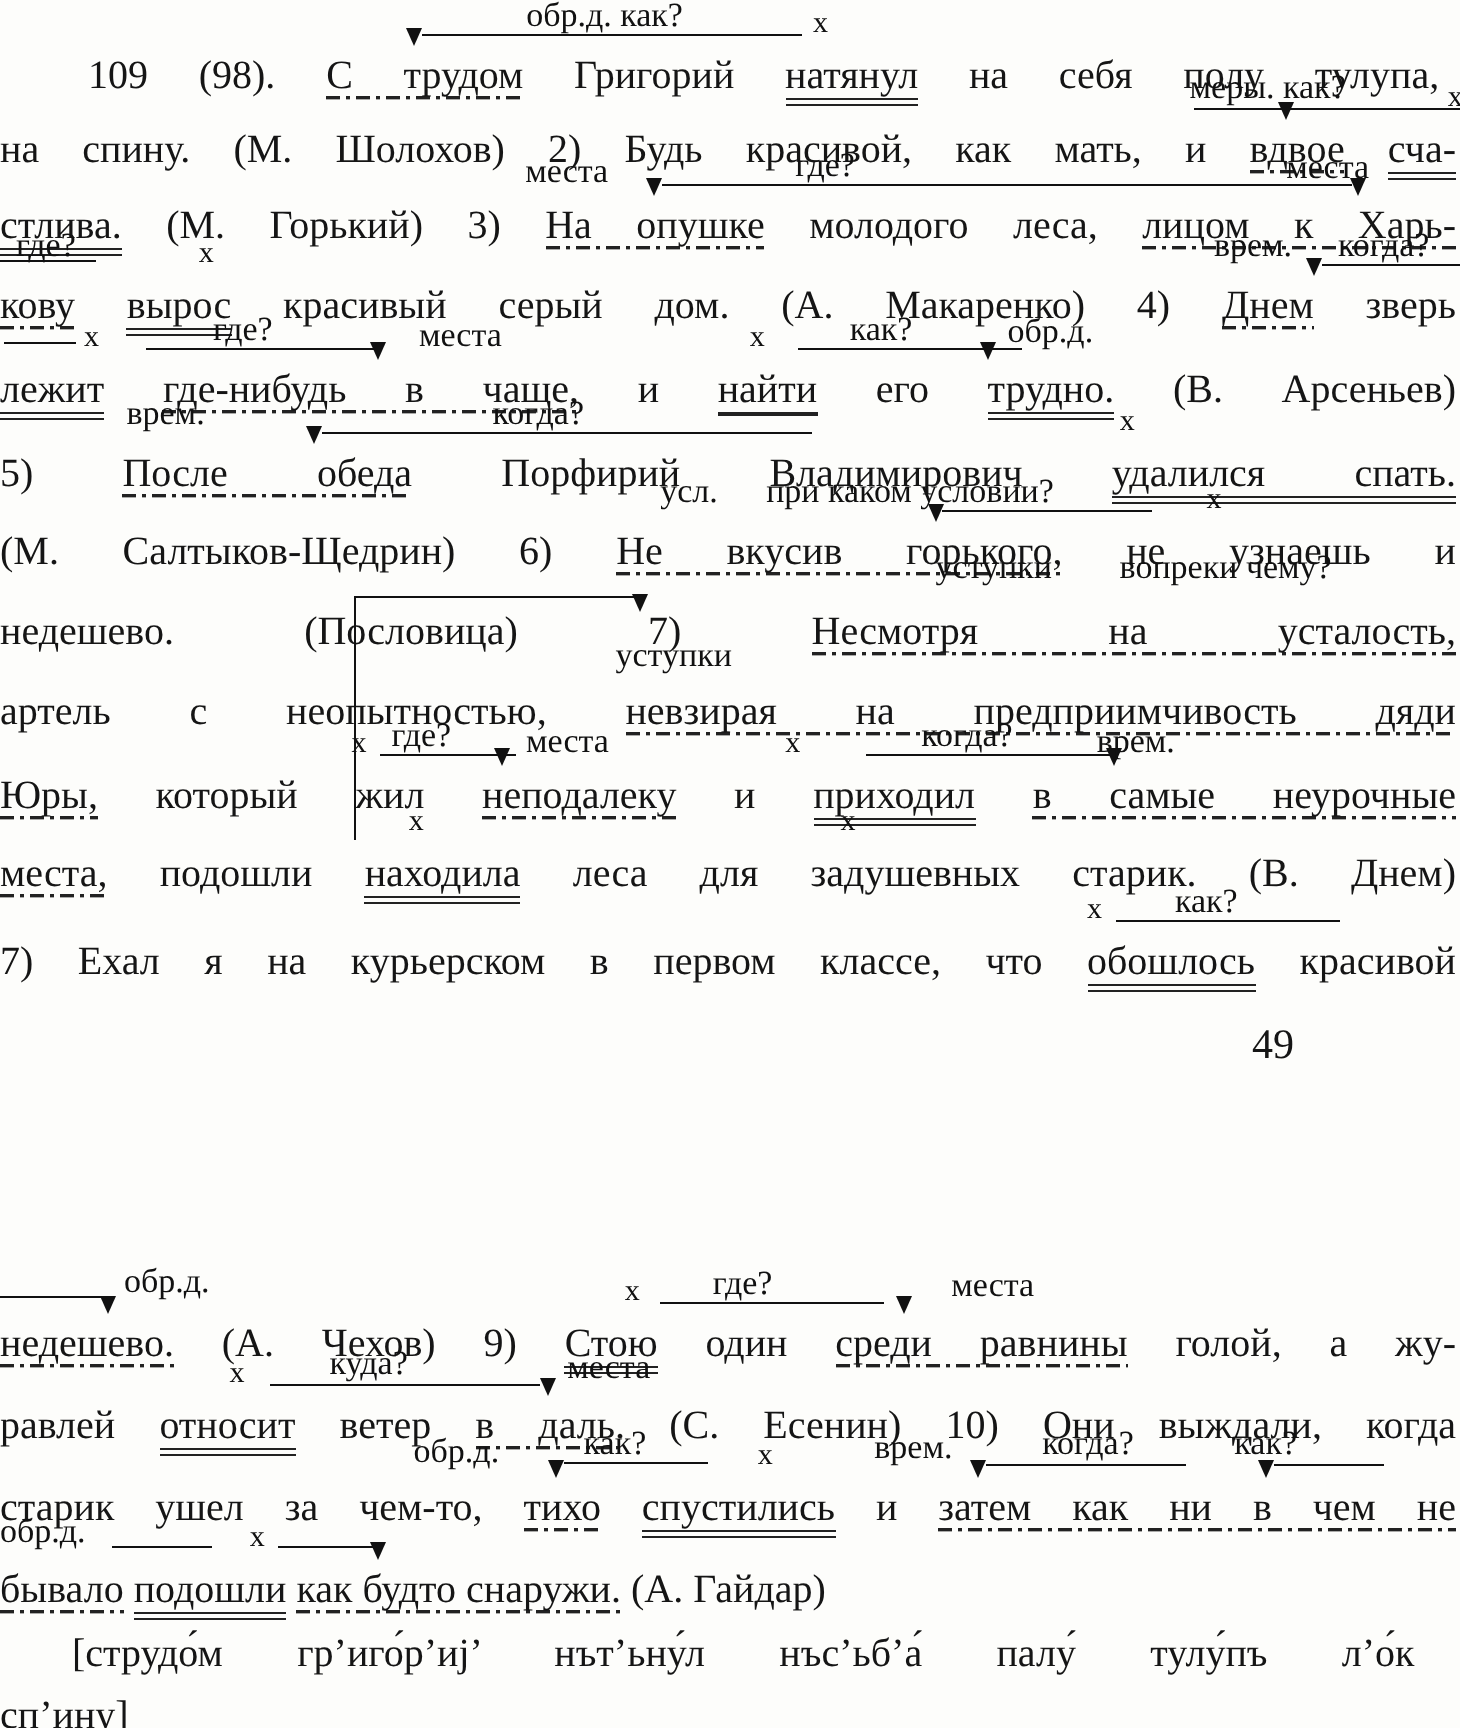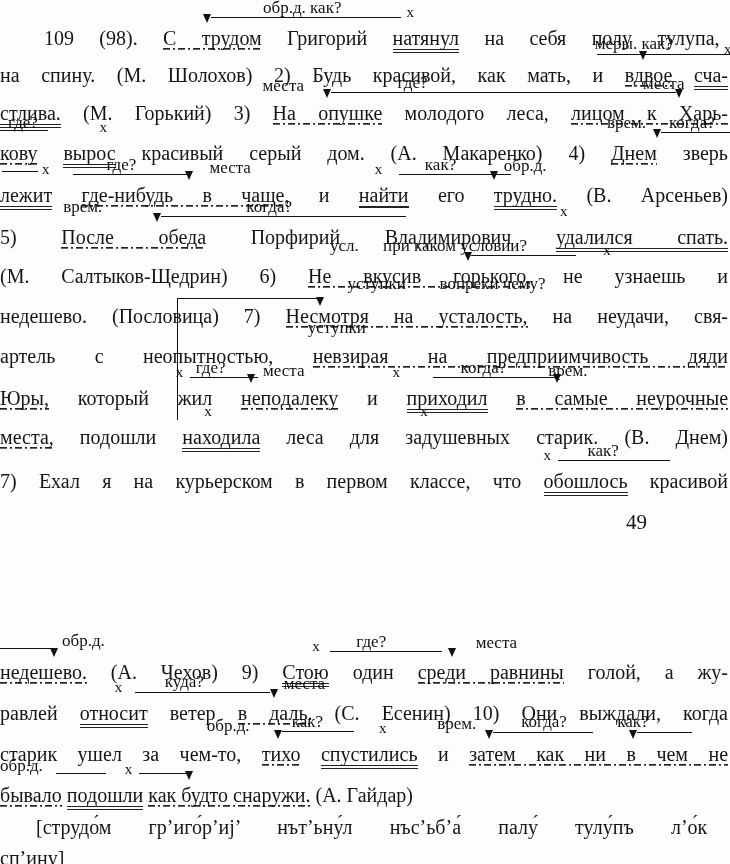--- a/index.html
+++ b/index.html
@@ -35,21 +35,21 @@
 
 <div class="page">
   <span class="pagenum">49</span>
 <div class="line just" style="top: 25px; padding-left: 44px;"><span class="seg b">109 (98). </span><span class="seg dd">С трудом<i class="ah" style="left: 40px; top: -13px;"></i><i class="ln" style="left: 48px; top: -10px; width: 190px;"></i><i class="lb" style="left: 100px; top: -28px;">обр.д. как?</i></span><span class="seg"> Григорий </span><span class="seg u2">натянул<i class="xm" style="left: 14px; top: -22px;">х</i></span><span class="seg"> на себя полу тулупа, лег</span></div>
     <div class="line just" style="top: 62px;"><span class="seg">на спину. </span><span class="seg i">(М. Шолохов)</span><span class="seg"> 2) Будь красивой, как мать, и </span><span class="seg dd">вдвое<i class="lb" style="left: -30px; top: -29px;">меры. как?</i><i class="ah" style="left: 14px; top: -13px;"></i><i class="ln" style="left: -28px; top: -10px; width: 150px;"></i></span><span class="seg"> </span><span class="seg u2">сча-<i class="xm" style="left: 30px; top: -22px;">х</i></span></div>
     <div class="line just" style="top: 100px;"><span class="seg u2">стлива.</span><span class="seg"> </span><span class="seg i">(М. Горький)</span><span class="seg"> 3) </span><span class="seg dd">На опушке<i class="lb" style="left: -10px; top: -25px;">места</i><i class="ah" style="left: 50px; top: -13px;"></i><i class="ln" style="left: 58px; top: -10px; width: 235px;"></i><i class="lb" style="left: 125px; top: -28px;">где?</i></span><span class="seg"> молодого леса, </span><span class="seg dd">лицом к Харь-<i class="ln" style="left: -35px; top: -10px; width: 140px;"></i><i class="lb" style="left: 72px; top: -27px;">места</i><i class="ah" style="left: 104px; top: -13px;"></i></span></div>
     <div class="line just" style="top: 140px;"><span class="seg dd">кову<i class="ln" style="left: 0px; top: -12px; width: 48px;"></i><i class="lb" style="left: 8px; top: -28px;">где?</i></span><span class="seg"> </span><span class="seg u2">вырос<i class="xm" style="left: 36px; top: -22px;">х</i></span><span class="seg"> красивый серый дом. </span><span class="seg i">(А. Макаренко)</span><span class="seg"> 4) </span><span class="seg dd">Днем<i class="lb" style="left: -4px; top: -28px;">врем.</i><i class="ah" style="left: 42px; top: -13px;"></i><i class="lb" style="left: 58px; top: -28px;">когда?</i><i class="ln" style="left: 50px; top: -10px; width: 90px;"></i></span><span class="seg"> зверь</span></div>
     <div class="line just" style="top: 182px;"><span class="seg u2">лежит<i class="ln" style="left: 2px; top: -13px; width: 36px;"></i><i class="xm" style="left: 42px; top: -22px;">х</i></span><span class="seg"> </span><span class="seg dd">где-нибудь в чаще,<i class="ln" style="left: -8px; top: -10px; width: 118px;"></i><i class="lb" style="left: 25px; top: -28px;">где?</i><i class="ah" style="left: 104px; top: -13px;"></i><i class="lb" style="left: 128px; top: -25px;">места</i></span><span class="seg"> и </span><span class="seg u1">найти<i class="xm" style="left: 16px; top: -22px;">х</i><i class="ln" style="left: 40px; top: -10px; width: 112px;"></i><i class="lb" style="left: 66px; top: -28px;">как?</i></span><span class="seg"> его </span><span class="seg u2">трудно.<i class="ah" style="left: -4px; top: -13px;"></i><i class="lb" style="left: 10px; top: -27px;">обр.д.</i></span><span class="seg"> </span><span class="seg i">(В. Арсеньев)</span></div>
     <div class="line just" style="top: 224px;"><span class="seg">5) </span><span class="seg dd">После обеда<i class="lb" style="left: 2px; top: -28px;">врем.</i><i class="ah" style="left: 92px; top: -13px;"></i><i class="ln" style="left: 100px; top: -10px; width: 245px;"></i><i class="lb" style="left: 185px; top: -28px;">когда?</i></span><span class="seg"> Порфирий Владимирович </span><span class="seg u2">удалился спать.<i class="xm" style="left: 4px; top: -22px;">х</i></span></div>
     <div class="line just" style="top: 263px;"><span class="seg i">(М. Салтыков-Щедрин)</span><span class="seg"> 6) </span><span class="seg dd">Не вкусив горького,<i class="lb" style="left: 22px; top: -28px;">усл.</i><i class="lb" style="left: 75px; top: -28px;">при каком условии?</i><i class="ah" style="left: 156px; top: -13px;"></i><i class="ln" style="left: 163px; top: -10px; width: 105px;"></i></span><span class="seg"> не узнаешь и<i class="xm" style="left: 72px; top: -22px;">х</i></span></div>
-    <div class="line just" style="top: 303px;"><span class="seg">недешево. </span><span class="seg i">(Пословица)</span><span class="seg"> 7) </span><span class="seg dd">Несмотря на усталость,<i class="lb" style="left: 62px; top: -30px;">уступки</i><i class="lb" style="left: 154px; top: -30px;">вопреки чему?</i></span><span class="seg"> на неудачи, свя-</span></div>
+    <div class="line just" style="top: 303px;"><span class="seg">недешево. </span><span class="seg i">(Пословица)</span><span class="seg"> 7) </span><span class="seg dd">Несмотря на усталость,<i class="lb" style="left: 62px; top: -30px;">уступки</i><i class="lb" style="left: 154px; top: -30px;">вопреки чему?</i></span></div>
     <div class="line just" style="top: 343px;"><span class="seg">артель с неопытностью, </span><span class="seg dd">невзирая на предприимчивость дяди<i class="lb" style="left: -5px; top: -26px;">уступки</i></span></div>
     <div class="line just" style="top: 385px;"><span class="seg dd">Юры,</span><span class="seg"> который </span><span class="seg">жил<i class="xm" style="left: -2px; top: -22px;">х</i><i class="ln" style="left: 12px; top: -10px; width: 68px;"></i><i class="lb" style="left: 18px; top: -28px;">где?</i></span><span class="seg"> </span><span class="seg dd">неподалеку<i class="ah" style="left: 6px; top: -13px;"></i><i class="lb" style="left: 22px; top: -25px;">места</i></span><span class="seg"> и </span><span class="seg u2">приходил<i class="xm" style="left: -14px; top: -22px;">х</i><i class="ln" style="left: 26px; top: -10px; width: 122px;"></i><i class="lb" style="left: 54px; top: -28px;">когда?</i><i class="ah" style="left: 146px; top: -13px;"></i></span><span class="seg"> </span><span class="seg dd">в самые неурочные<i class="lb" style="left: 32px; top: -25px;">врем.</i></span></div>
     <div class="line just" style="top: 424px;"><span class="seg dd">места,</span><span class="seg"> подошли </span><span class="seg u2">находила<i class="xm" style="left: 22px; top: -22px;">х</i></span><span class="seg"> леса для </span><span class="seg">задушевных<i class="xm" style="left: 15px; top: -22px;">х</i></span><span class="seg"> старик. </span><span class="seg i">(В. Днем)</span></div>
     <div class="line just" style="top: 468px;"><span class="seg">7) Ехал я на курьерском в первом классе, что </span><span class="seg u2">обошлось<i class="xm" style="left: 0px; top: -22px;">х</i><i class="ln" style="left: 14px; top: -10px; width: 112px;"></i><i class="lb" style="left: 44px; top: -28px;">как?</i></span><span class="seg"> красивой</span></div>
     <div class="line just" style="top: 659px;"><span class="seg dd">недешево.<i class="ln" style="left: 0px; top: -13px; width: 52px;"></i><i class="ah" style="left: 50px; top: -13px;"></i><i class="lb" style="left: 62px; top: -29px;">обр.д.</i></span><span class="seg"> </span><span class="seg i">(А. Чехов)</span><span class="seg"> 9) </span><span class="seg u2">Стою<i class="xm" style="left: 30px; top: -22px;">х</i><i class="ln" style="left: 48px; top: -10px; width: 112px;"></i><i class="lb" style="left: 74px; top: -28px;">где?</i></span><span class="seg"> один </span><span class="seg dd">среди равнины<i class="ah" style="left: 30px; top: -13px;"></i><i class="lb" style="left: 58px; top: -27px;">места</i></span><span class="seg"> голой, а жу-</span></div>
     <div class="line just" style="top: 700px;"><span class="seg">равлей </span><span class="seg u2">относит<i class="xm" style="left: 35px; top: -22px;">х</i><i class="ln" style="left: 55px; top: -10px; width: 135px;"></i><i class="lb" style="left: 85px; top: -29px;">куда?</i></span><span class="seg"> ветер </span><span class="seg dd">в даль.<i class="ah" style="left: 32px; top: -13px;"></i><i class="lb" style="left: 46px; top: -27px;">места</i></span><span class="seg"> </span><span class="seg i">(С. Есенин)</span><span class="seg"> 10) Они выждали, когда</span></div>
     <div class="line just" style="top: 741px;"><span class="seg">старик ушел за чем-то, </span><span class="seg dd">тихо<i class="lb" style="left: -55px; top: -26px;">обр.д.</i><i class="ah" style="left: 12px; top: -13px;"></i><i class="ln" style="left: 20px; top: -12px; width: 72px;"></i><i class="lb" style="left: 30px; top: -30px;">как?</i></span><span class="seg"> </span><span class="seg u2">спустились<i class="xm" style="left: 58px; top: -22px;">х</i></span><span class="seg"> и </span><span class="seg dd">затем как ни в чем не<i class="lb" style="left: -32px; top: -28px;">врем.</i><i class="ah" style="left: 16px; top: -13px;"></i><i class="ln" style="left: 24px; top: -11px; width: 100px;"></i><i class="lb" style="left: 52px; top: -30px;">когда?</i><i class="lb" style="left: 148px; top: -30px;">как?</i><i class="ah" style="left: 160px; top: -13px;"></i><i class="ln" style="left: 168px; top: -11px; width: 55px;"></i></span></div>
     <div class="line" style="top: 782px;"><span class="seg dd">бывало<i class="lb" style="left: 0px; top: -27px;">обр.д.</i><i class="ln" style="left: 56px; top: -11px; width: 50px;"></i></span><span class="seg"> </span><span class="seg u2">подошли<i class="xm" style="left: 58px; top: -22px;">х</i><i class="ln" style="left: 72px; top: -11px; width: 48px;"></i><i class="ah" style="left: 118px; top: -13px;"></i></span><span class="seg"> </span><span class="seg dd">как будто снаружи.</span><span class="seg"> </span><span class="seg i">(А. Гайдар)</span></div>
     <div class="line just" style="top: 814px; padding-left: 36px;"><span class="seg">[струдо́м гр’иго́р’иj’ нът’ьну́л нъс’ьб’а́ палу́ тулу́пъ л’о́к на́</span></div>
     <div class="line" style="top: 845px;"><span class="seg">сп’ину]</span></div>

